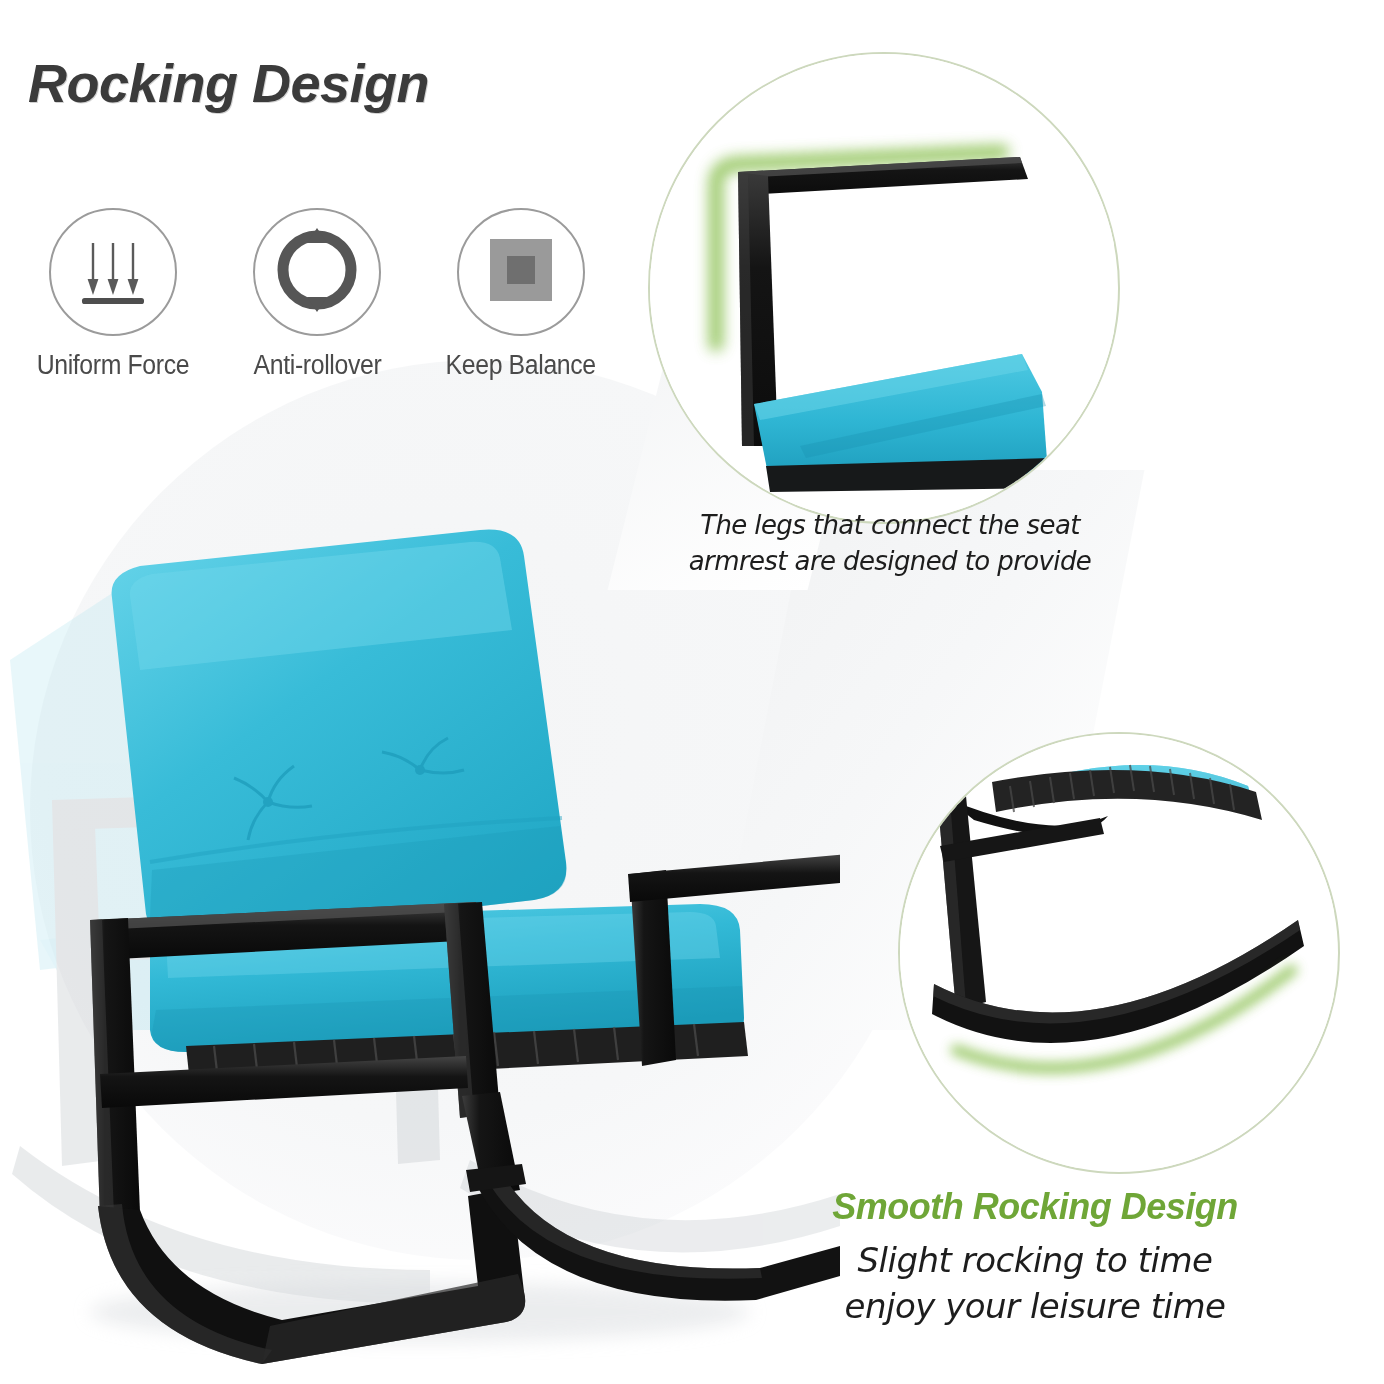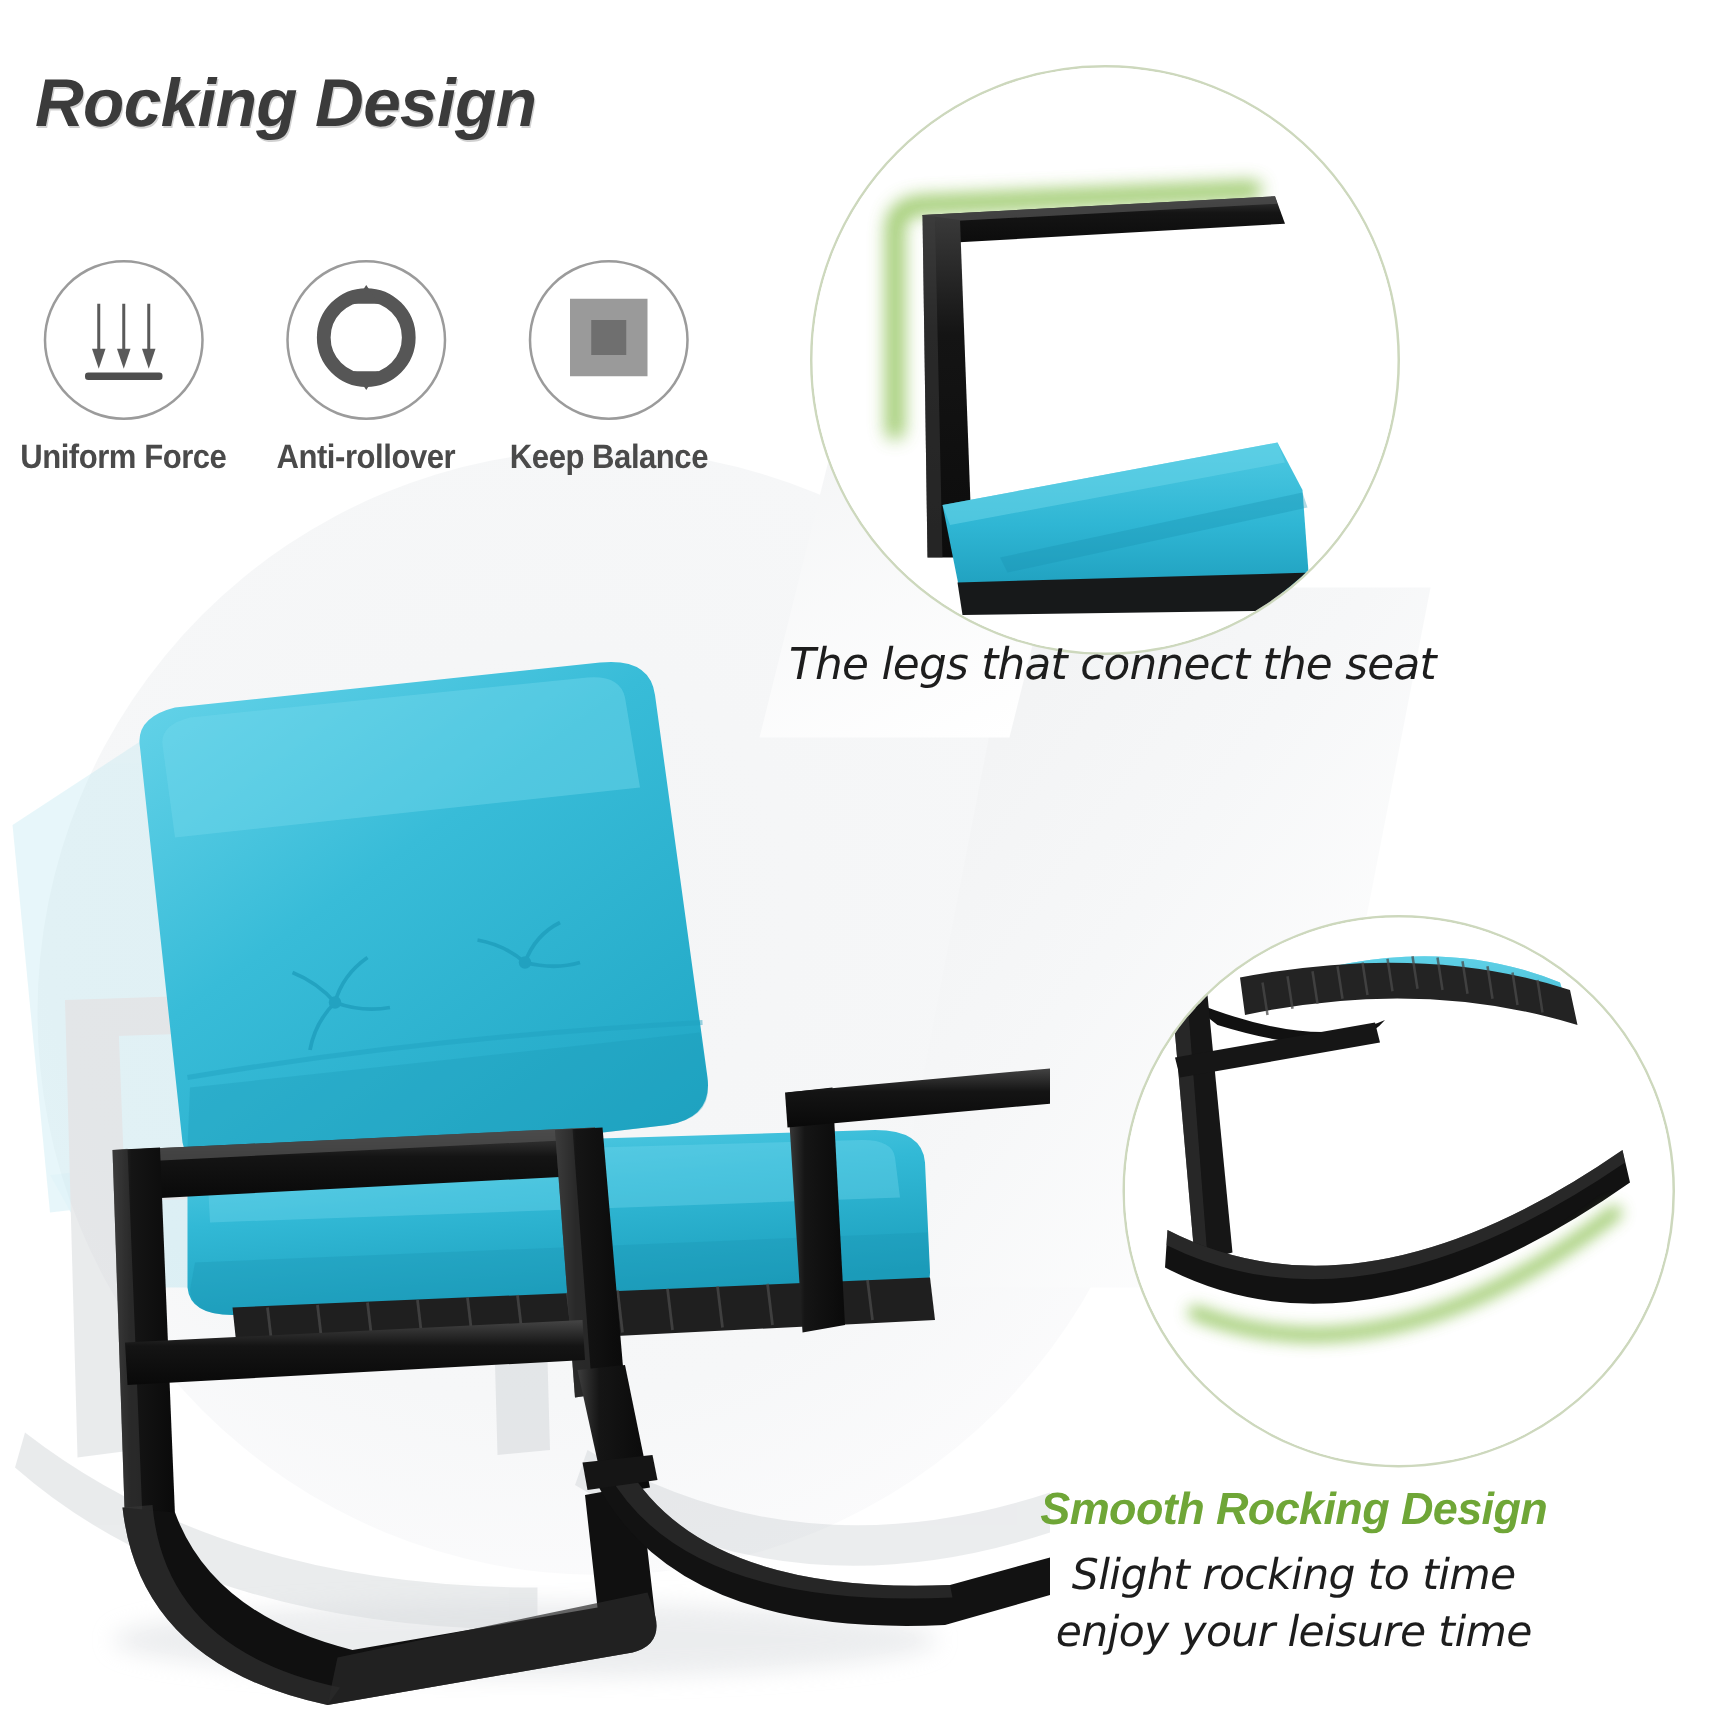--- a/index.html
+++ b/index.html
@@ -62,26 +62,25 @@
     letter-spacing: -0.5px;
     color: #3b3b3b;
     font-family: "Liberation Sans", sans-serif;
     text-shadow: 1px 1px 0 rgba(0,0,0,.18);
     white-space: nowrap;
   }
 
   
   .features {
     position: absolute;
-    left: 8px;
+    left: 22px;
     top: 208px;
     z-index: 30;
     display: flex;
-    gap: 12px;
-    font-weight: bold;
+    gap: 22px;
   }
   .feature {
     width: 182px;
     display: flex;
     flex-direction: column;
     align-items: center;
   }
   .feature-ring {
     width: 128px;
     height: 128px;
@@ -128,21 +127,21 @@
   
   .lead-text {
     position: absolute;
     left: 600px;
     top: 508px;
     width: 580px;
     z-index: 30;
     text-align: center;
     font-family: "DejaVu Sans", sans-serif;
     font-style: italic;
-    font-size: 35px;
+    font-size: 26px;
     line-height: 1.38;
     color: #1d1d1d;
     letter-spacing: -0.6px;
   }
   .lead-text div { white-space: nowrap; }
 
   
   .smooth-block {
     position: absolute;
     left: 690px;
@@ -328,20 +327,21 @@
       <path d="M34 250 Q190 330 398 186 L400 196 Q190 340 33 262 Z" fill="#3a3a3a" opacity="0.55"></path>
 
       <g filter="url(#glowBlurBot)" opacity="0.85">
         <path d="M56 316 Q210 376 392 236" fill="none" stroke="#8cc152" stroke-width="11" stroke-linecap="round"></path>
       </g>
     </svg>
   </div>
 
   <div class="lead-text">
     <div>The legs that connect the seat</div>
+    <div>armrest are designed to provide</div>
   </div>
 
   <div class="smooth-block">
     <div class="smooth-title">Smooth Rocking Design</div>
     <div class="smooth-sub">
       <div>Slight rocking to time</div>
       <div>enjoy your leisure time</div>
     </div>
   </div>
 

